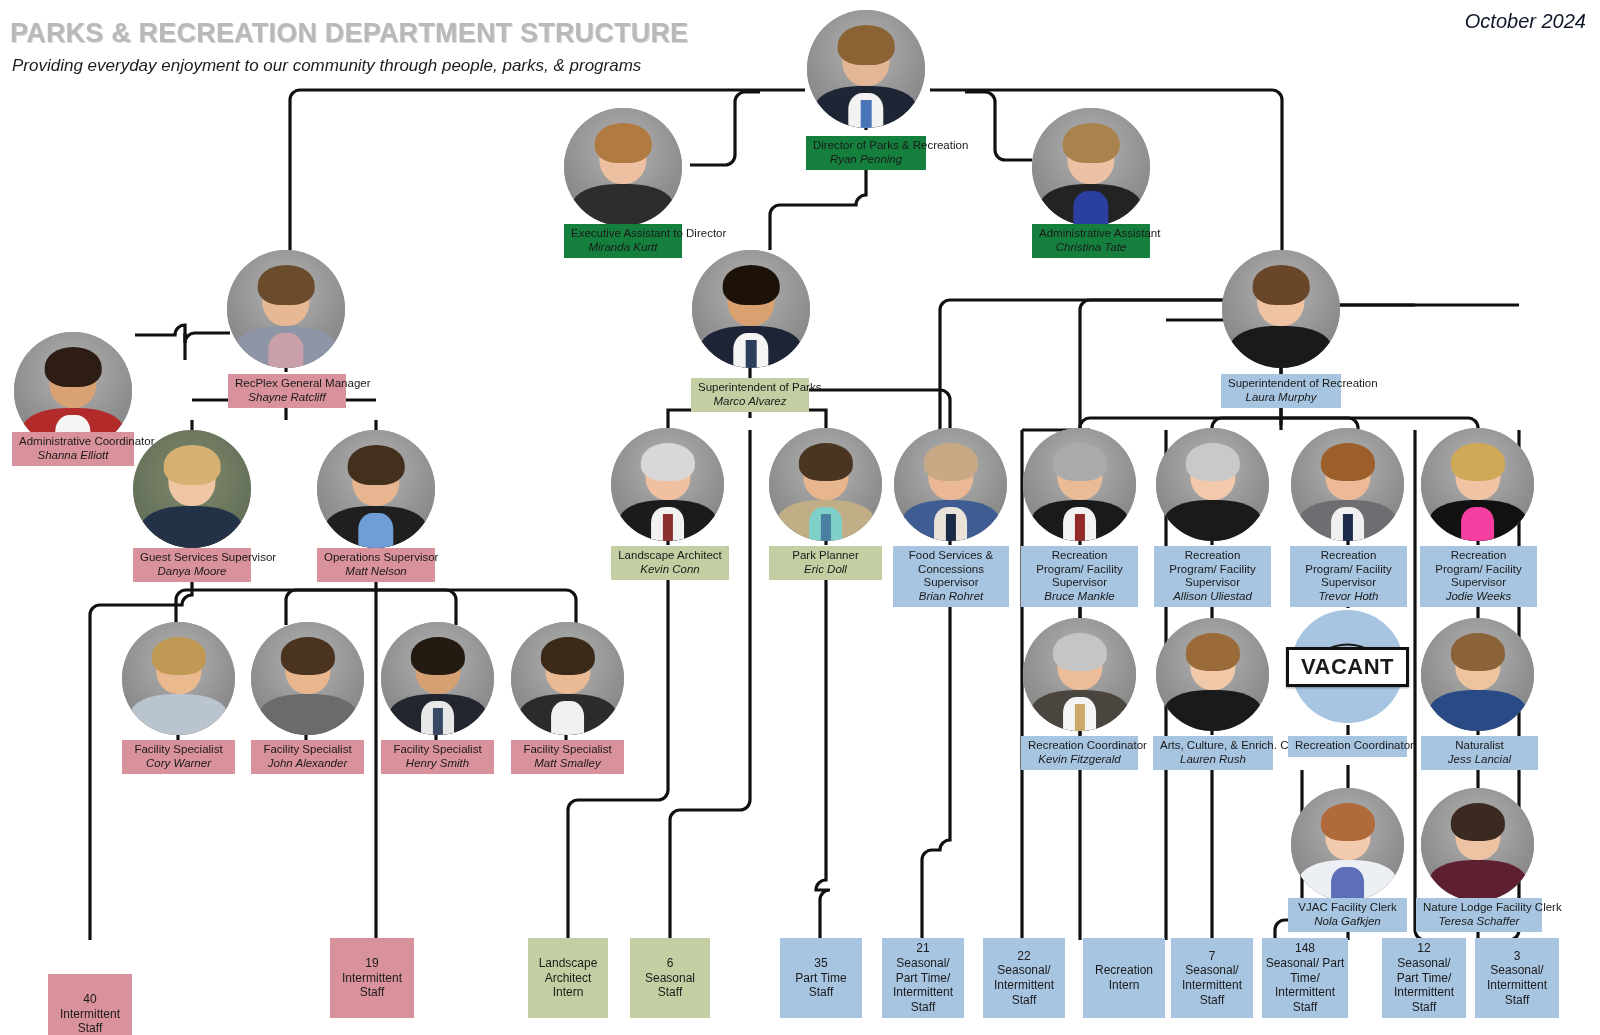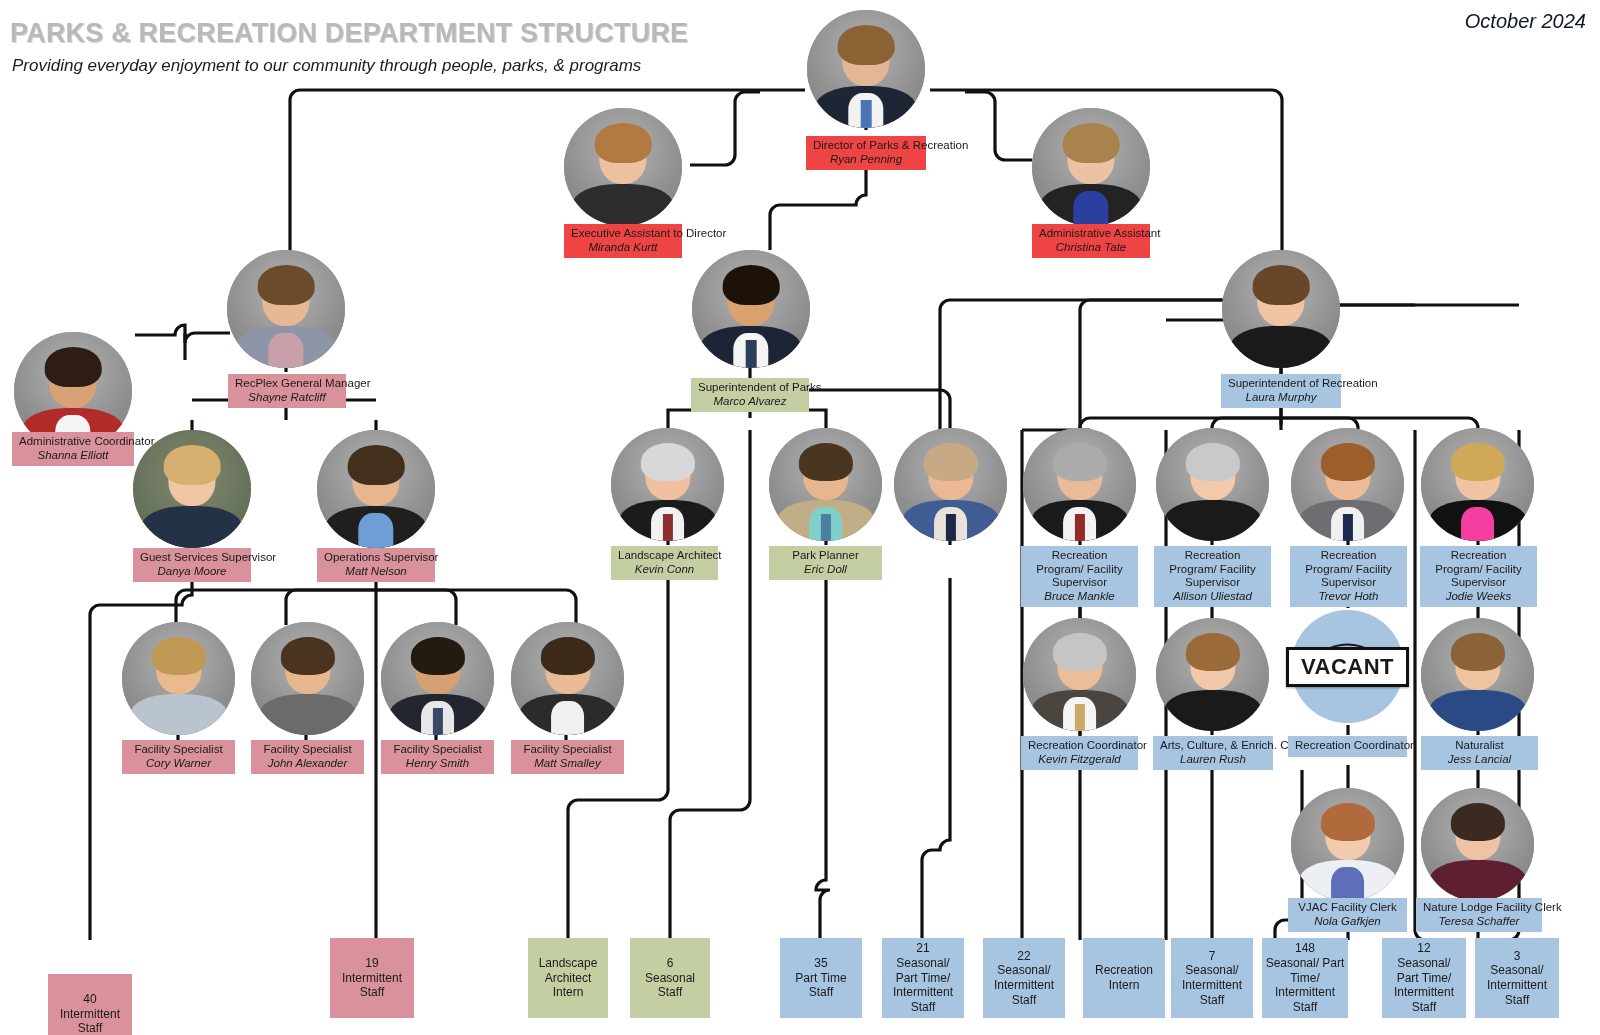--- a/index.html
+++ b/index.html
@@ -43,21 +43,21 @@
   }
   .photo .pv{position:absolute;inset:0;}
   .label{
     text-align:center;line-height:1.18;
     padding:3px 7px 4px;
     font-size:11.5px;
     box-sizing:border-box;
     white-space:nowrap;
   }
   .label .nm{font-style:italic;display:block;}
-  .c-mauve{background:#ef4444;}
+  .c-mauve{background:#15803d;}
   .c-rose{background:#d9929c;}
   .c-green{background:#c3cfa3;}
   .c-blue{background:#a7c4e0;}
 
   
   .leaf{
     position:absolute;box-sizing:border-box;
     display:flex;flex-direction:column;align-items:center;justify-content:center;
     text-align:center;font-size:12px;line-height:1.22;padding:4px 3px;
   }
@@ -392,21 +392,21 @@
       <div class="pv">
           <div class="bg-g"></div>
         <div class="body-s" style="background:#1b1b1b;"></div>
         <div class="shirt" style="background:#f1f1f1;"></div>
         <div class="tie" style="background:#8c2f2f;"></div>
         <div class="head" style="background:#f0c0a0;"></div>
         <div class="hair" style="background:#d8d8d8;"></div>
       </div>
     </div>
   </div>
-  <div class="label c-green" style="position:absolute;left:611px;top:546px;width:107px;">
+  <div class="label c-green" style="position:absolute;left:611px;top:546px;width:118px;">
     <span>Landscape Architect</span>
     <span class="nm">Kevin Conn</span>
   </div>
 
   <div class="node" style="left:769px;top:428px;width:113px;">
     <div class="photo" style="width:113px;height:113px;">
       <div class="pv">
           <div class="bg-g"></div>
         <div class="body-s" style="background:#c2ae86;"></div>
         <div class="shirt" style="background:#7fd0c8;"></div>
@@ -425,20 +425,24 @@
     <div class="photo" style="width:113px;height:113px;">
       <div class="pv">
           <div class="bg-g"></div>
         <div class="body-s" style="background:#3f5d93;"></div>
         <div class="shirt" style="background:#e8e2d8;"></div>
         <div class="tie" style="background:#1b2a44;"></div>
         <div class="head" style="background:#eab894;"></div>
         <div class="hair" style="background:#c8a986;"></div>
       </div>
     </div>
+  </div>
+  <div class="label c-blue" style="position:absolute;left:893px;top:546px;width:116px;white-space:normal;">
+    <span>Food  Services &amp; Concessions Supervisor</span>
+    <span class="nm">Brian Rohret</span>
   </div>
 
   <div class="node" style="left:1222px;top:250px;width:118px;">
     <div class="photo" style="width:118px;height:118px;">
       <div class="pv">
           <div class="bg-g"></div>
         <div class="body-s" style="background:#1a1a1a;"></div>
         <div class="head" style="background:#f0c3a2;"></div>
         <div class="hair" style="background:#6a4628;"></div>
       </div>

